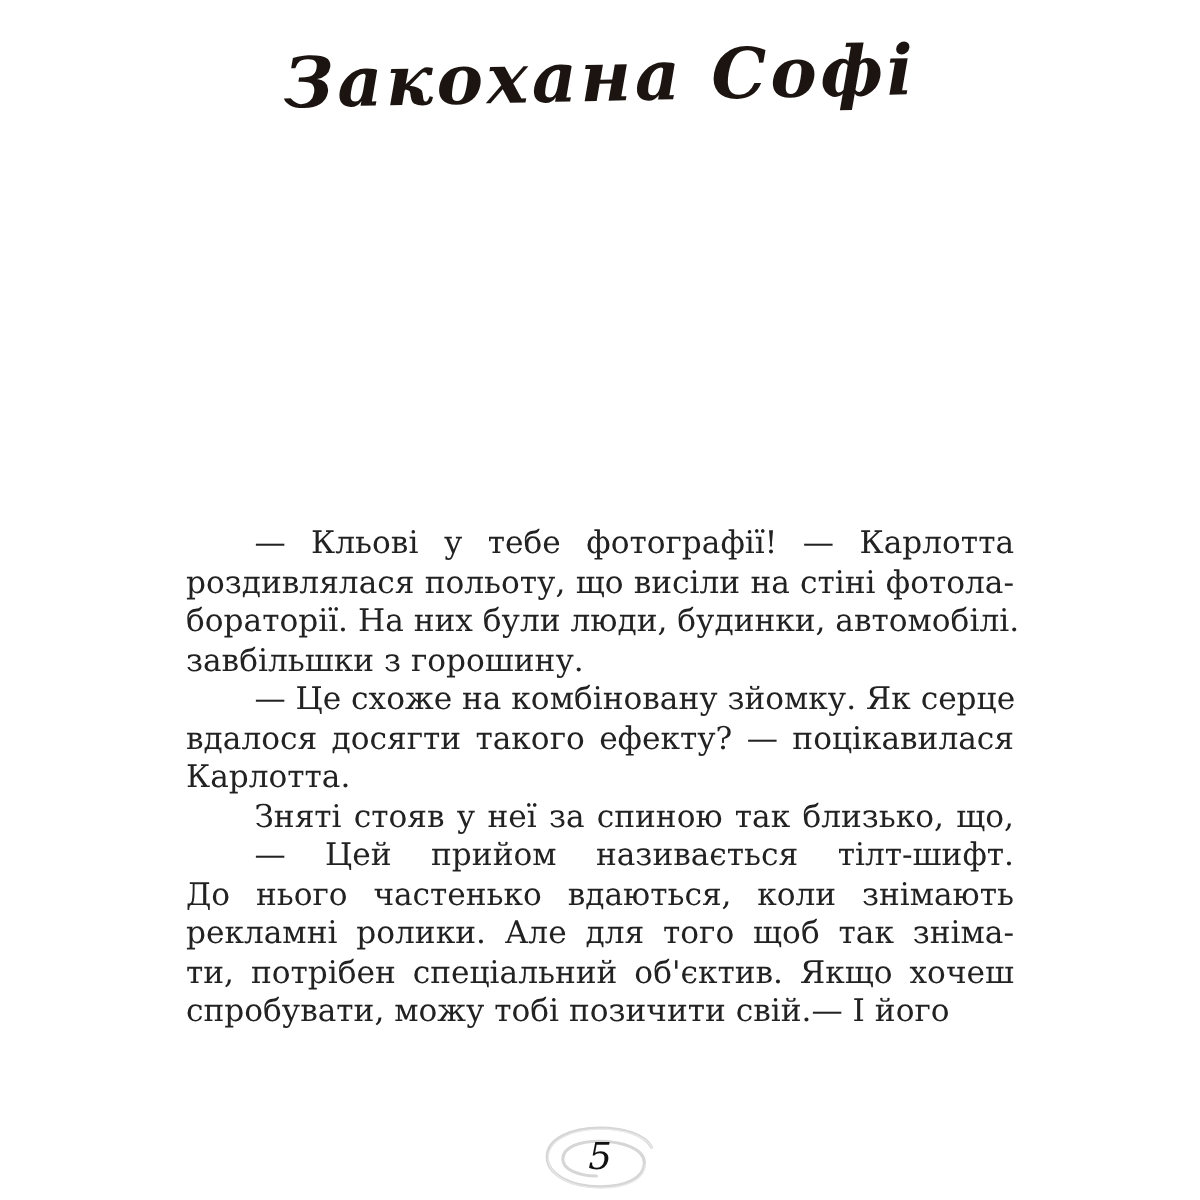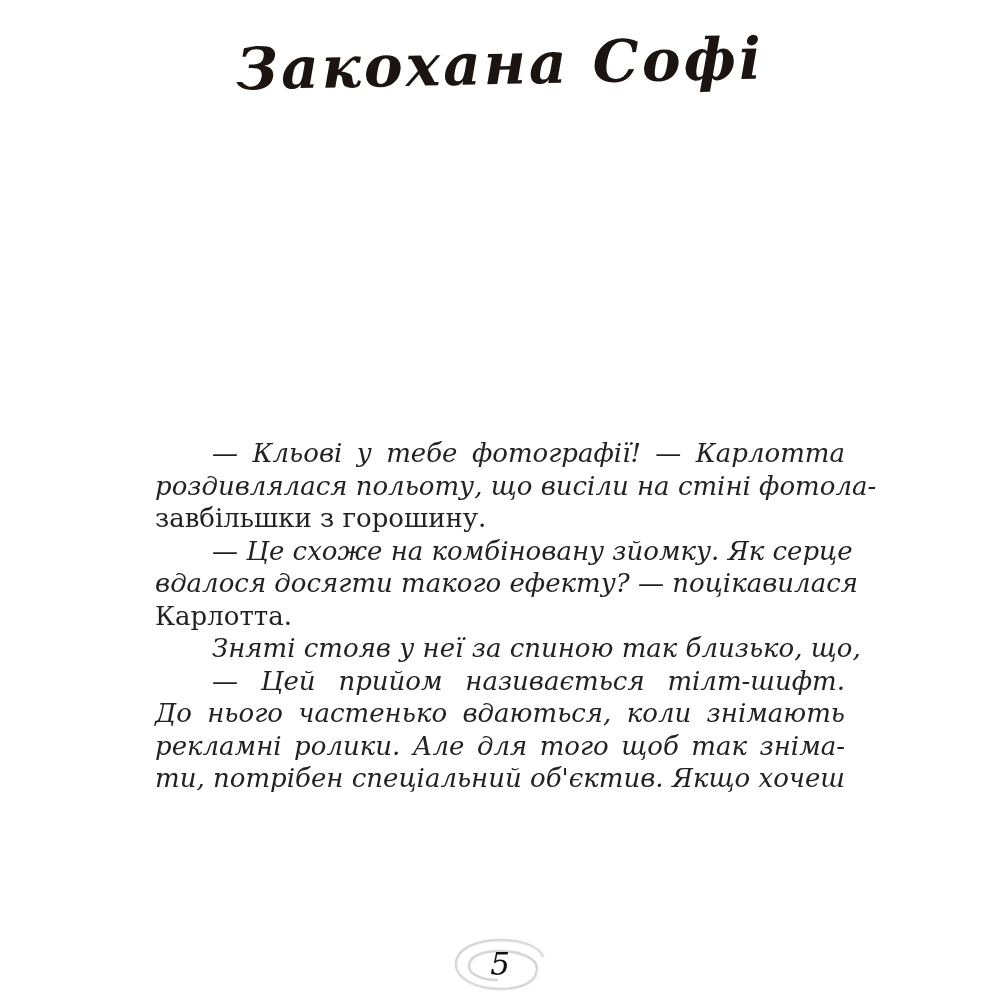--- a/index.html
+++ b/index.html
@@ -36,21 +36,20 @@
     color: #222222;
   }
   .para .line {
     display: block;
     white-space: nowrap;
     overflow: visible;
   }
   .para .line.justify {
     text-align: justify;
     text-align-last: justify;
-    font-style: italic;
   }
   .para .line.last {
     text-align: right;
     text-align-last: left;
   }
   .para .line.first {
     padding-left: 57px;
   }
   .page-footer {
     position: absolute;
@@ -77,35 +76,37 @@
 <body>
 
 <div class="book-page">
 
   <h1 class="chapter-title">Закохана Софі</h1>
 
   <div class="text-block">
       <div class="para">
         <div class="line first justify">— Кльові у тебе фотографії! — Карлотта</div>
         <div class="line justify">роздивлялася польоту, що висіли на стіні фотола-</div>
+        <div class="line justify">бораторії. На них були люди, будинки, автомобілі.</div>
         <div class="line last">завбільшки з горошину.</div>
       </div>
       <div class="para">
         <div class="line first justify">— Це схоже на комбіновану зйомку. Як серце</div>
         <div class="line justify">вдалося досягти такого ефекту? — поцікавилася</div>
         <div class="line last">Карлотта.</div>
       </div>
       <div class="para">
         <div class="line first justify">Зняті стояв у неї за спиною так близько, що,</div>
       </div>
       <div class="para">
         <div class="line first justify">— Цей прийом називається тілт-шифт.</div>
         <div class="line justify">До нього частенько вдаються, коли знімають</div>
         <div class="line justify">рекламні ролики. Але для того щоб так зніма-</div>
         <div class="line justify">ти, потрібен спеціальний об'єктив. Якщо хочеш</div>
+        <div class="line last">спробувати, можу тобі позичити свій.— І його</div>
       </div>
     </div>
 
   <div class="page-footer">
     <svg class="spiral-ornament" viewBox="0 0 100 58" xmlns="http://www.w3.org/2000/svg">
       <path d="M 93,20
                C 87,9 69,4 50,4
                C 26,4 6,13 6,28
                C 6,43 26,53 50,53
                C 71,53 87,46 87,33

